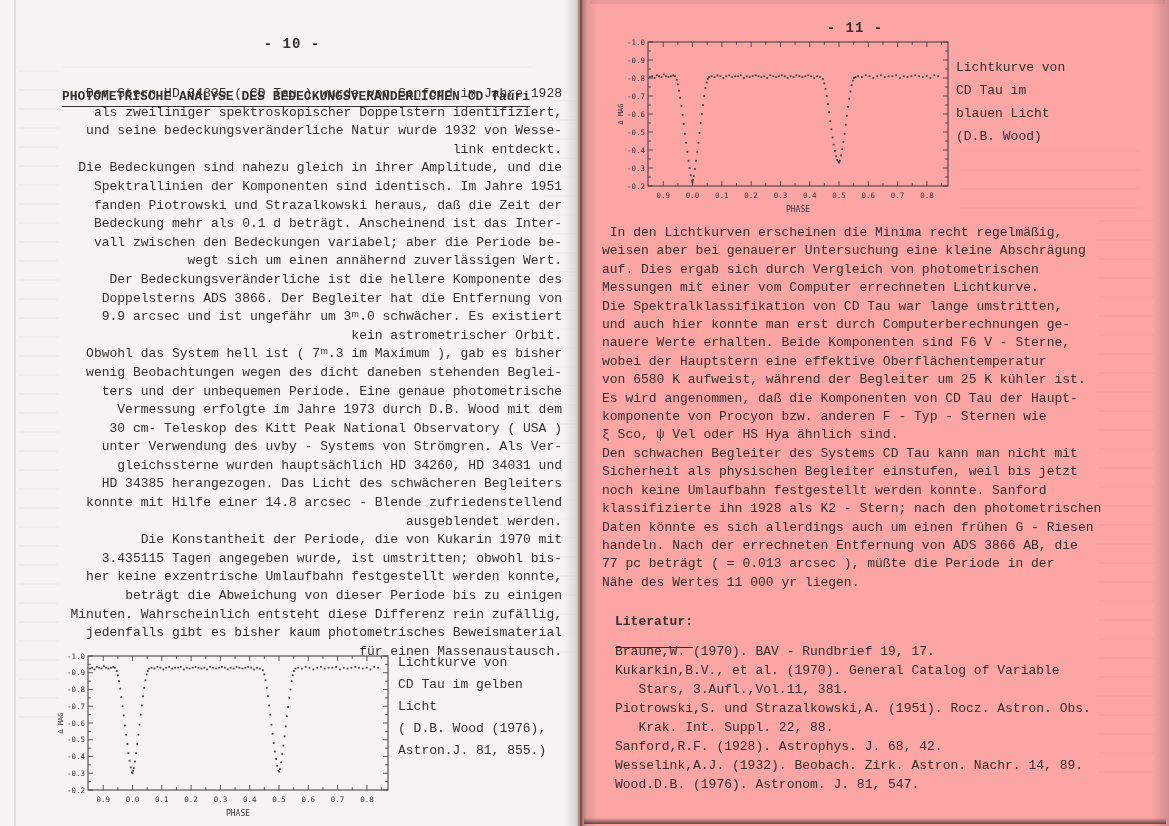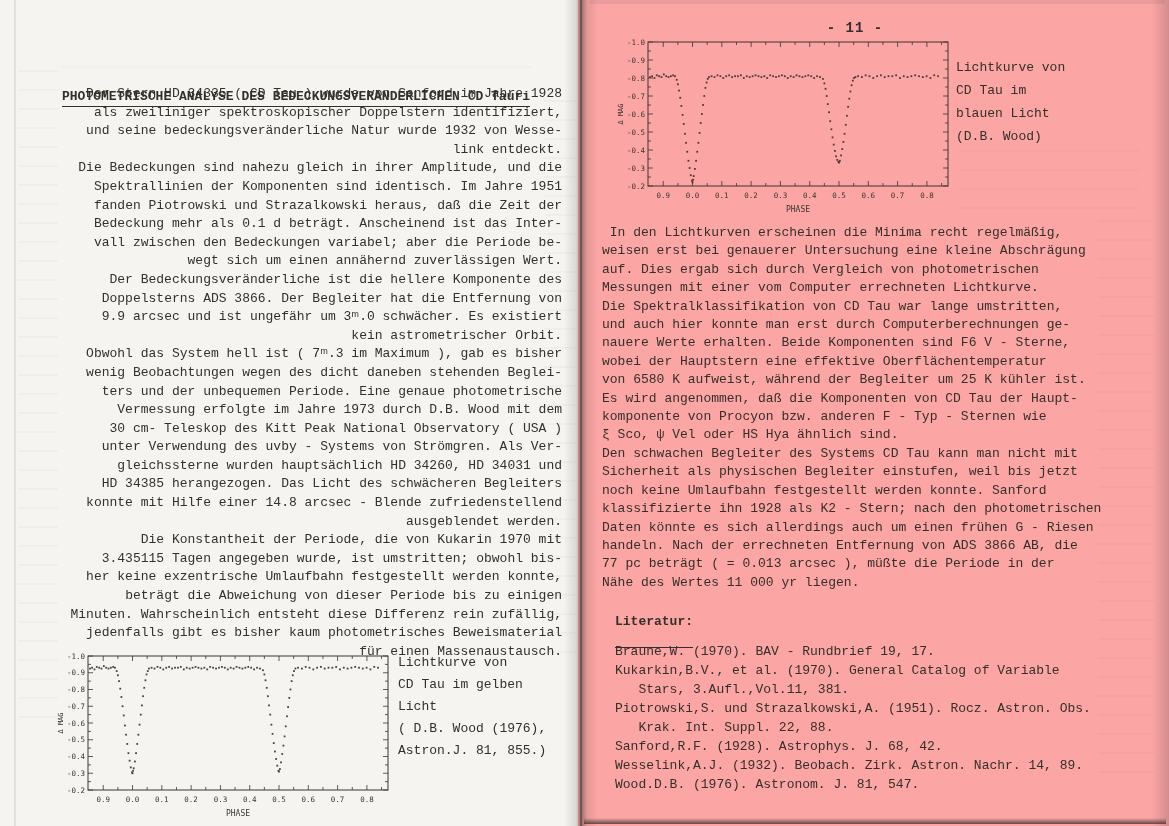--- a/index.html
+++ b/index.html
@@ -36,20 +36,21 @@
     background:linear-gradient(90deg, rgba(60,56,50,0), rgba(60,56,50,.22));}
   .top-edge-r{position:absolute;left:590px;top:0;width:575px;height:4px;background:rgba(40,38,34,.08);pointer-events:none;}
   .left-crease{position:absolute;left:14px;top:0;width:2px;height:826px;background:rgba(100,95,88,.13);pointer-events:none;}
 </style>
 </head>
 <body>
 
 <div class="sheet">
 
   <div class="page page-left">
+    <div class="abs page-number" style="left:60px;top:36px;width:464px;">- 10 -</div>
     <div class="abs doc-title" style="left:62px;top:53px;"><span class="u">PHOTOMETRISCHE ANALYSE DES BEDECKUNGSVERÄNDERLICHEN CD Tauri</span></div>
     <div class="abs body-text" style="left:62px;top:85px;width:500px;text-align:right;"><div>Der Stern HD 34335 ( CD Tau ) wurde von Sanford im Jahre 1928
 als zweiliniger spektroskopischer Doppelstern identifiziert,
 und seine bedeckungsveränderliche Natur wurde 1932 von Wesse-
 link entdeckt.</div><div>Die Bedeckungen sind nahezu gleich in ihrer Amplitude, und die
 Spektrallinien der Komponenten sind identisch. Im Jahre 1951
 fanden Piotrowski und Strazalkowski heraus, daß die Zeit der
 Bedeckung mehr als 0.1 d beträgt. Anscheinend ist das Inter-
 vall zwischen den Bedeckungen variabel; aber die Periode be-
 wegt sich um einen annähernd zuverlässigen Wert.</div><div>Der Bedeckungsveränderliche ist die hellere Komponente des
@@ -539,21 +540,21 @@
           <rect x="315.5218750000001" y="43.099999999999994" width="1.8" height="1.8" fill="#3a3631" opacity="0.92"></rect>
           <rect x="319.33046875" y="40.40000000000001" width="1.8" height="1.8" fill="#3a3631" opacity="0.92"></rect>
           <rect x="323.1390625" y="41.29999999999999" width="1.8" height="1.8" fill="#3a3631" opacity="0.92"></rect>
         </svg></div>
     <div class="abs caption-r" style="left:378px;top:56px;width:170px;">Lichtkurve von
 CD Tau im
 blauen Licht
 (D.B. Wood)</div>
 
     <div class="abs body-text-r" style="left:24px;top:224px;width:545px;"><div> In den Lichtkurven erscheinen die Minima recht regelmäßig,
-weisen erst bei genauerer Untersuchung eine kleine Abschrägung
+weisen aber bei genauerer Untersuchung eine kleine Abschrägung
 auf. Dies ergab sich durch Vergleich von photometrischen
 Messungen mit einer vom Computer errechneten Lichtkurve.</div><div>Die Spektralklassifikation von CD Tau war lange umstritten,
 und auch hier konnte man erst durch Computerberechnungen ge-
 nauere Werte erhalten. Beide Komponenten sind F6 V - Sterne,
 wobei der Hauptstern eine effektive Oberflächentemperatur
 von 6580 K aufweist, während der Begleiter um 25 K kühler ist.</div><div>Es wird angenommen, daß die Komponenten von CD Tau der Haupt-
 komponente von Procyon bzw. anderen F - Typ - Sternen wie
 ξ Sco, ψ Vel oder HS Hya ähnlich sind.</div><div>Den schwachen Begleiter des Systems CD Tau kann man nicht mit
 Sicherheit als physischen Begleiter einstufen, weil bis jetzt
 noch keine Umlaufbahn festgestellt werden konnte. Sanford

